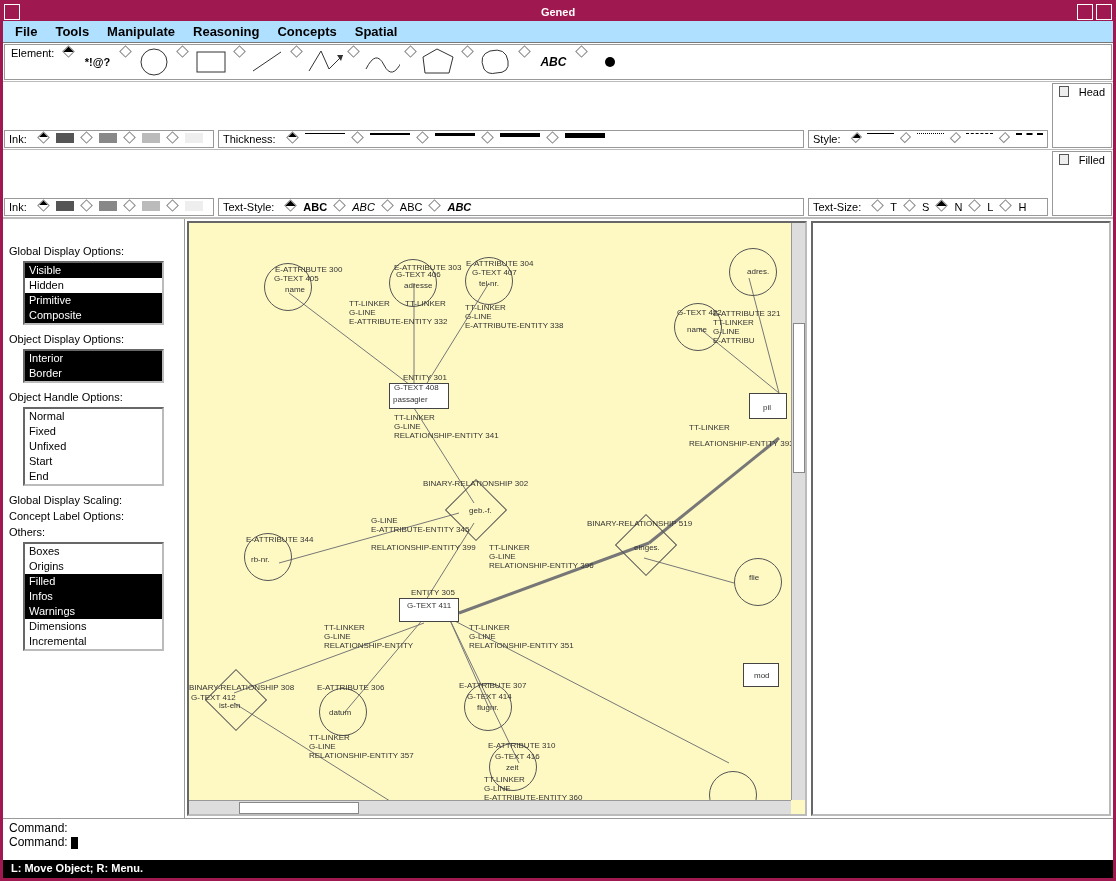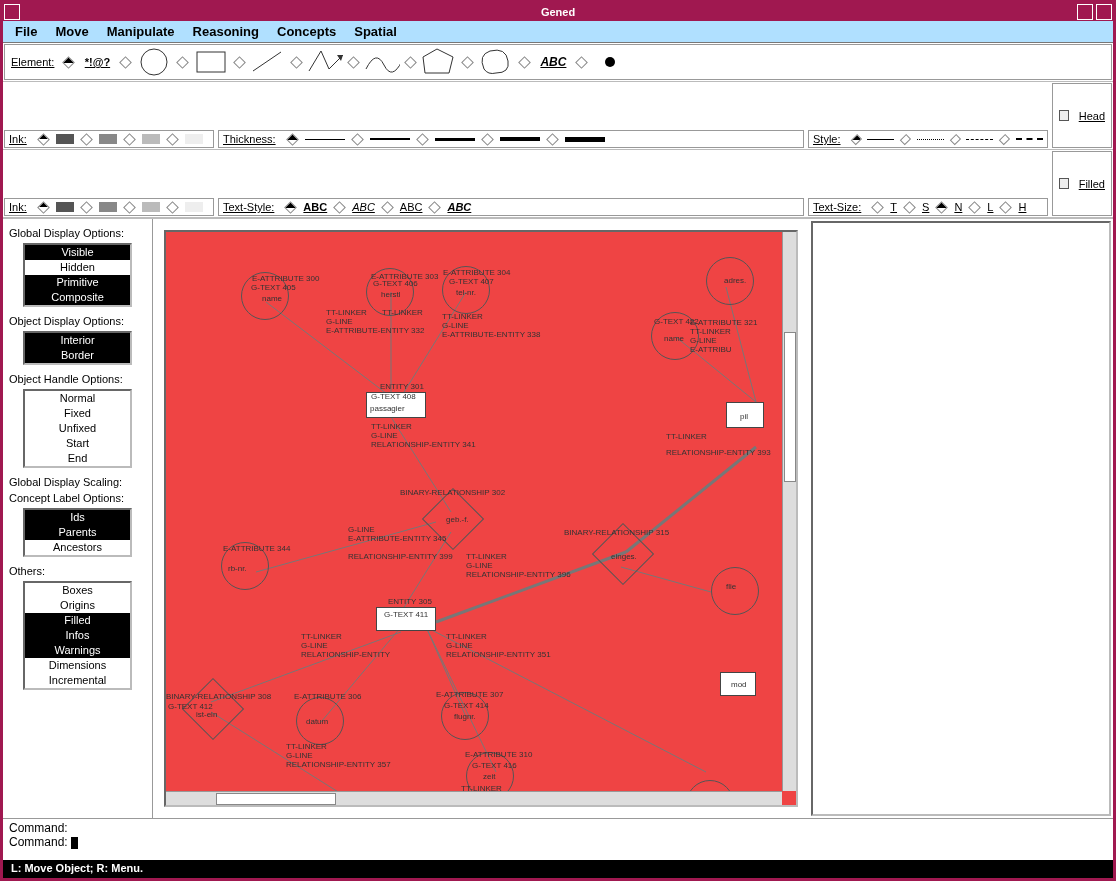--- a/index.html
+++ b/index.html
@@ -13,21 +13,21 @@
 .titlebar .sysbox.right1 { right: 20px; }
 .titlebar .sysbox.right2 { right: 1px; }
 
 
 .menubar { height: 22px; background: #b0e0ff; border-bottom: 1px solid #777; padding-left: 12px; display: flex; align-items: center; gap: 18px; font-size: 13px; font-weight: bold; }
 .menubar span { cursor: pointer; }
 
 
 .toolbars { padding: 0; }
 .toolrow { display: flex; align-items: stretch; border-bottom: 1px solid #bbb; gap: 2px; }
-.toolgroup { border: 1px solid #999; background: #fff; margin: 1px; display: flex; align-items: center; padding: 2px 6px; gap: 6px; white-space: nowrap; text-decoration: underline; }
+.toolgroup { border: 1px solid #999; background: #fff; margin: 1px; display: flex; align-items: flex-start; padding: 2px 6px; gap: 6px; white-space: nowrap; }
 .toolgroup.tight { gap: 8px; padding: 2px 4px; margin-top: 48px; }
 .toolgroup .grplabel { font-size: 11px; margin-right: 4px; }
 .radiodot { width: 9px; height: 9px; border: 1px solid #888; transform: rotate(45deg); display: inline-block; background: #fff; }
 .radiodot.sel { background: linear-gradient(135deg,#000 50%,#fff 50%); }
 
 
 .eicon { width: 36px; height: 30px; display: inline-flex; align-items: center; justify-content: center; }
 .ink-swatch { width: 18px; height: 10px; display: inline-block; }
 .thickline { width: 40px; border-top-style: solid; display: inline-block; }
 .styleline { width: 40px; display: inline-block; border-top: 1px solid #000; }
@@ -36,28 +36,28 @@
 
 
 .logo { position: absolute; right: 4px; top: 46px; width: 210px; height: 148px; background: #000; color: #ddd; padding: 4px; font-size: 11px; }
 .logo .ftxt { color: #fff; font-size: 11px; }
 .logo .gened { font-family: Georgia, serif; font-style: italic; font-size: 30px; color: #ccc; margin-top: 32px; margin-left: 14px; }
 .logo .sub { font-style: italic; font-size: 12px; color: #bbb; margin-left: 14px; margin-top: 8px; }
 .logo svg { position: absolute; bottom: 6px; left: 10px; }
 
 
 .mainrow { display: flex; height: 600px; border-top: 1px solid #bbb; }
-.sidebar { width: 150px; border-right: 1px solid #999; padding: 4px 6px; font-size: 11px; overflow: hidden; }
+.sidebar { width: 182px; border-right: 1px solid #999; padding: 22px 6px; font-size: 11px; overflow: hidden; }
 .sidebar .section-label { margin: 4px 0; }
 .listbox { border: 2px inset #bbb; background: #fff; margin: 2px 14px 8px; font-family: Arial; }
-.listbox .item { padding: 0 4px; line-height: 15px; text-align: center; }
+.listbox .item { padding: 0 4px; line-height: 15px; }
 .listbox .item.sel { background: #000; color: #fff; }
 
 .canvas-wrap { flex: 1; display: flex; }
-.canvas1 { flex: 1; border: 2px inset #bbb; margin: 11px; background: #ef4444; position: relative; overflow: hidden; }
+.canvas1 { flex: 1; border: 2px inset #bbb; margin: 2px; background: #fef9c3; position: relative; overflow: hidden; }
 .canvas2 { width: 300px; border: 2px inset #bbb; margin: 2px; background: #fff; }
 .canvas1 .scroll-h { position: absolute; bottom: 0; left: 0; right: 14px; height: 14px; background: #ddd; border-top: 1px solid #999; }
 .canvas1 .scroll-v { position: absolute; top: 0; right: 0; bottom: 14px; width: 14px; background: #ddd; border-left: 1px solid #999; }
 .thumb-h { position: absolute; top: 1px; left: 50px; width: 120px; height: 12px; background: #fff; border: 1px solid #888; }
 .thumb-v { position: absolute; left: 1px; top: 100px; height: 150px; width: 12px; background: #fff; border: 1px solid #888; }
 
 .diagram { position: absolute; inset: 0 14px 14px 0; font-size: 8px; color: #333; }
 .diagram .node-circle { width: 48px; height: 48px; border: 1px solid #555; border-radius: 50%; position: absolute; }
 .diagram .node-rect { border: 1px solid #444; position: absolute; background: #fff; padding: 1px 2px; }
 .diagram .node-diamond { width: 44px; height: 44px; border: 1px solid #555; transform: rotate(45deg); position: absolute; }
@@ -80,21 +80,21 @@
 <div class="window">
   <div class="titlebar">
     <span class="sysbox left"></span>
     <span>Gened</span>
     <span class="sysbox right1"></span>
     <span class="sysbox right2"></span>
   </div>
 
   <div class="menubar">
     <span>File</span>
-    <span>Move</span>
+    <span>Tools</span>
     <span>Manipulate</span>
     <span>Reasoning</span>
     <span>Concepts</span>
     <span>Spatial</span>
   </div>
 
   <div class="toolbars">
 
     <div class="toolrow">
       <div class="toolgroup" style="flex:1;">
@@ -260,25 +260,20 @@
         <div class="section-label">Object Handle Options:</div>
         <div class="listbox">
           <div class="item">Normal</div>
           <div class="item">Fixed</div>
           <div class="item">Unfixed</div>
           <div class="item">Start</div>
           <div class="item">End</div>
         </div>
         <div class="section-label">Global Display Scaling:</div>
         <div class="section-label">Concept Label Options:</div>
-        <div class="listbox">
-          <div class="item sel">Ids</div>
-          <div class="item sel">Parents</div>
-          <div class="item">Ancestors</div>
-        </div>
         <div class="section-label">Others:</div>
         <div class="listbox">
           <div class="item">Boxes</div>
           <div class="item">Origins</div>
           <div class="item sel">Filled</div>
           <div class="item sel">Infos</div>
           <div class="item sel">Warnings</div>
           <div class="item">Dimensions</div>
           <div class="item">Incremental</div>
         </div>
@@ -306,21 +301,21 @@
             <line x1="560" y1="55" x2="590" y2="170" stroke="#777"></line>
             <line x1="455" y1="335" x2="545" y2="360" stroke="#777"></line>
           </svg>
 
           <div class="node-circle" style="left:75px;top:40px"></div>
           <div class="lbl" style="left:86px;top:42px">E-ATTRIBUTE 300</div>
           <div class="lbl" style="left:96px;top:62px">name</div>
 
           <div class="node-circle" style="left:200px;top:36px"></div>
           <div class="lbl" style="left:205px;top:40px">E-ATTRIBUTE 303</div>
-          <div class="lbl" style="left:215px;top:58px">herstl</div>
+          <div class="lbl" style="left:215px;top:58px">adresse</div>
 
           <div class="node-circle" style="left:276px;top:34px"></div>
           <div class="lbl" style="left:277px;top:36px">E-ATTRIBUTE 304</div>
           <div class="lbl" style="left:290px;top:56px">tel-nr.</div>
 
           <div class="node-rect" style="left:200px;top:160px;width:60px;height:26px"></div>
           <div class="lbl" style="left:204px;top:172px">passagier</div>
           <div class="lbl" style="left:214px;top:150px">ENTITY 301</div>
 
           <div class="node-diamond" style="left:265px;top:265px"></div>
@@ -344,21 +339,21 @@
 
           <div class="node-circle" style="left:275px;top:460px"></div>
           <div class="lbl" style="left:270px;top:458px">E-ATTRIBUTE 307</div>
           <div class="lbl" style="left:288px;top:480px">flugnr.</div>
 
           <div class="node-circle" style="left:300px;top:520px"></div>
           <div class="lbl" style="left:299px;top:518px">E-ATTRIBUTE 310</div>
           <div class="lbl" style="left:317px;top:540px">zeit</div>
 
           <div class="node-diamond" style="left:435px;top:300px"></div>
-          <div class="lbl" style="left:398px;top:296px">BINARY-RELATIONSHIP 315</div>
+          <div class="lbl" style="left:398px;top:296px">BINARY-RELATIONSHIP 519</div>
           <div class="lbl" style="left:445px;top:320px">einges.</div>
 
           <div class="node-circle" style="left:540px;top:25px"></div>
           <div class="lbl" style="left:524px;top:86px">E-ATTRIBUTE 321</div>
           <div class="lbl" style="left:558px;top:44px">adres.</div>
 
           <div class="node-circle" style="left:485px;top:80px"></div>
           <div class="lbl" style="left:488px;top:85px">G-TEXT 422</div>
           <div class="lbl" style="left:498px;top:102px">name</div>
 

